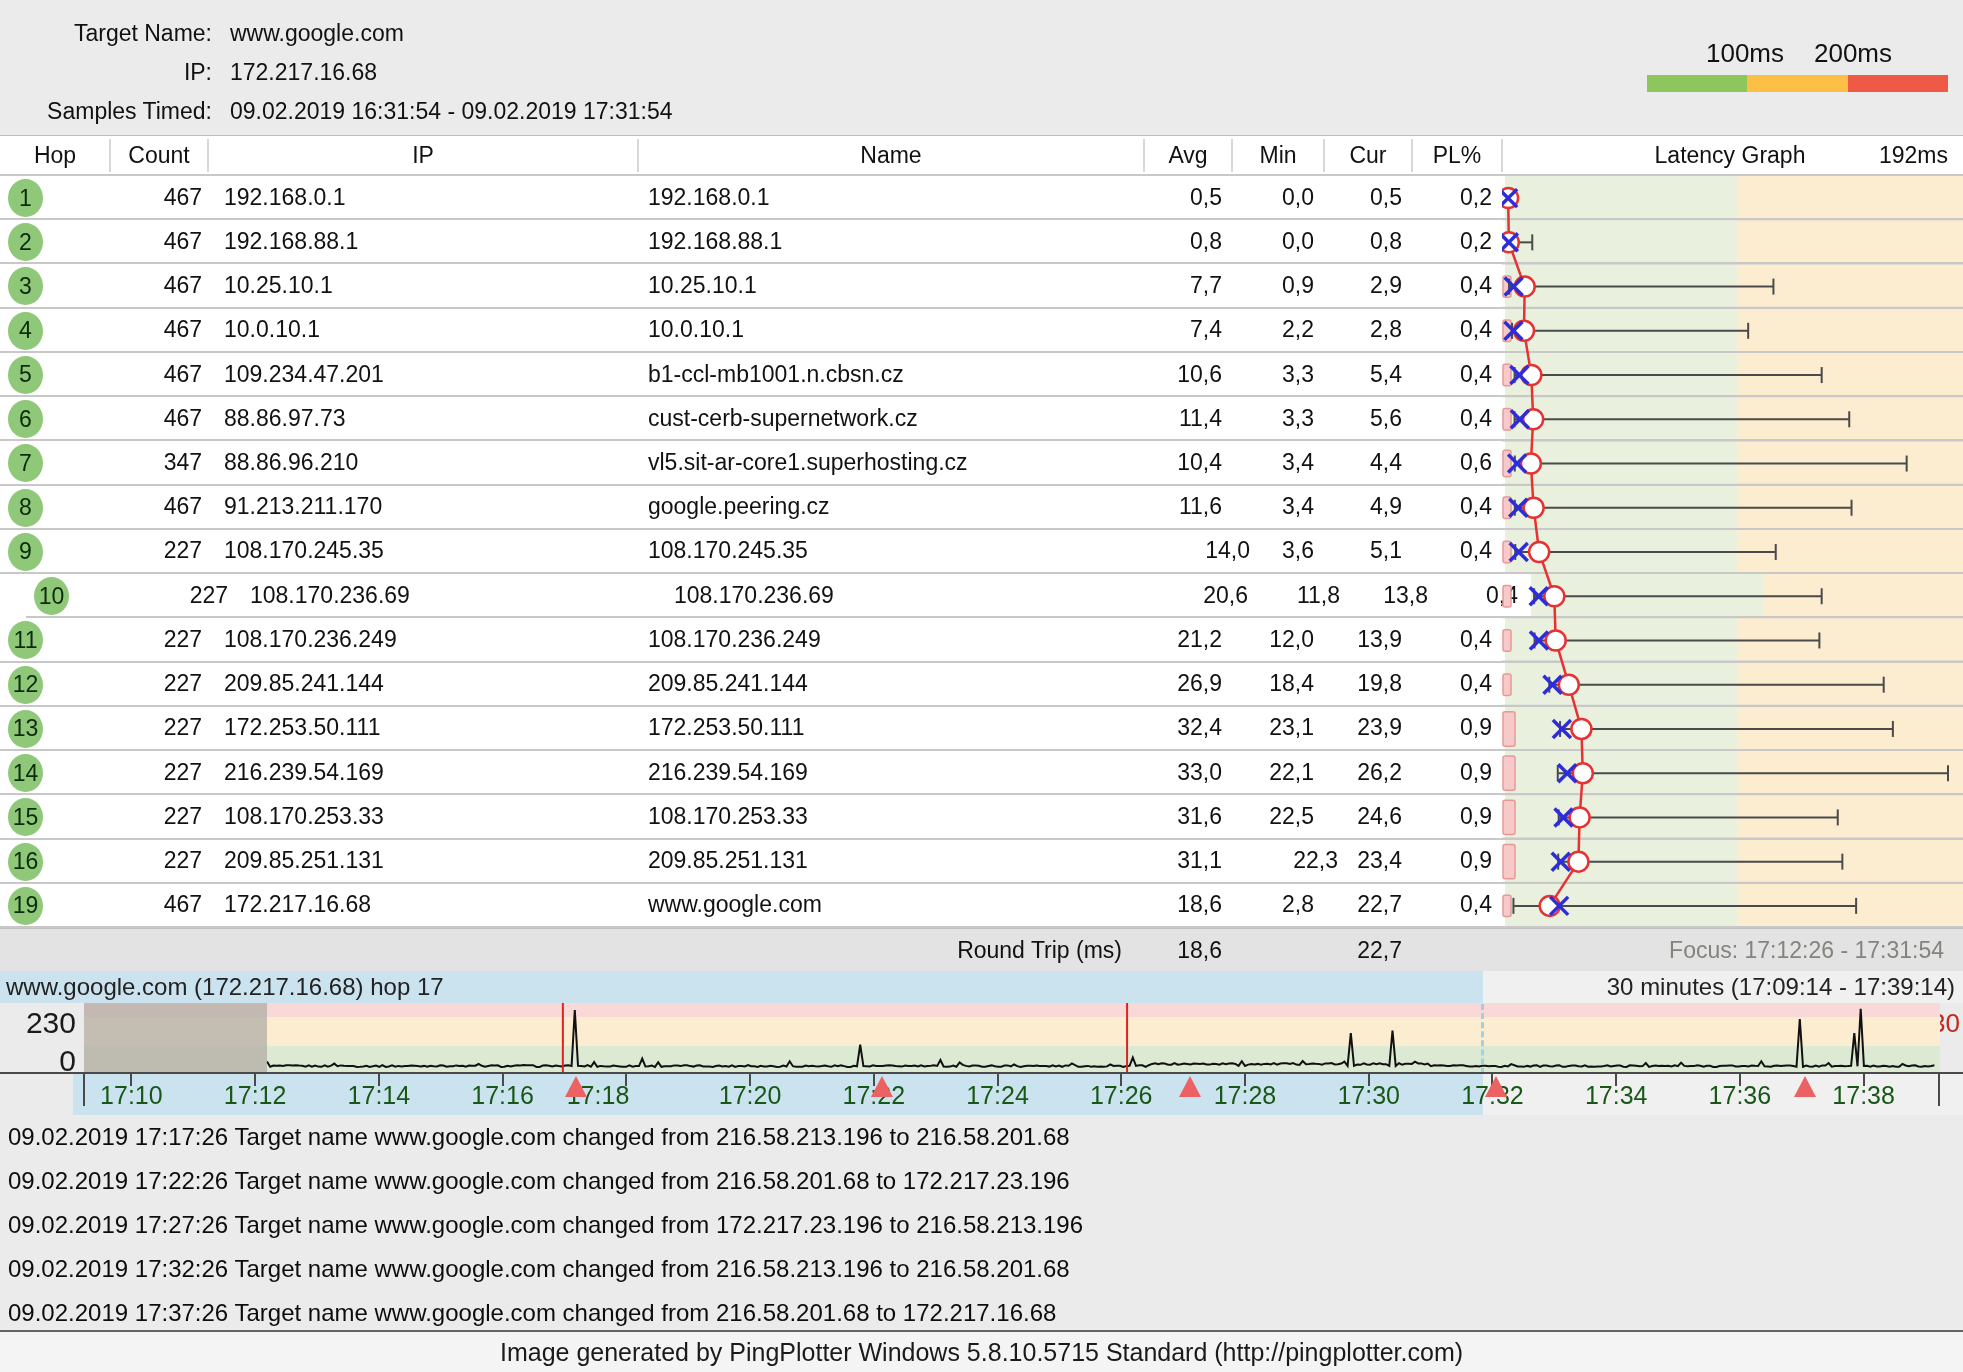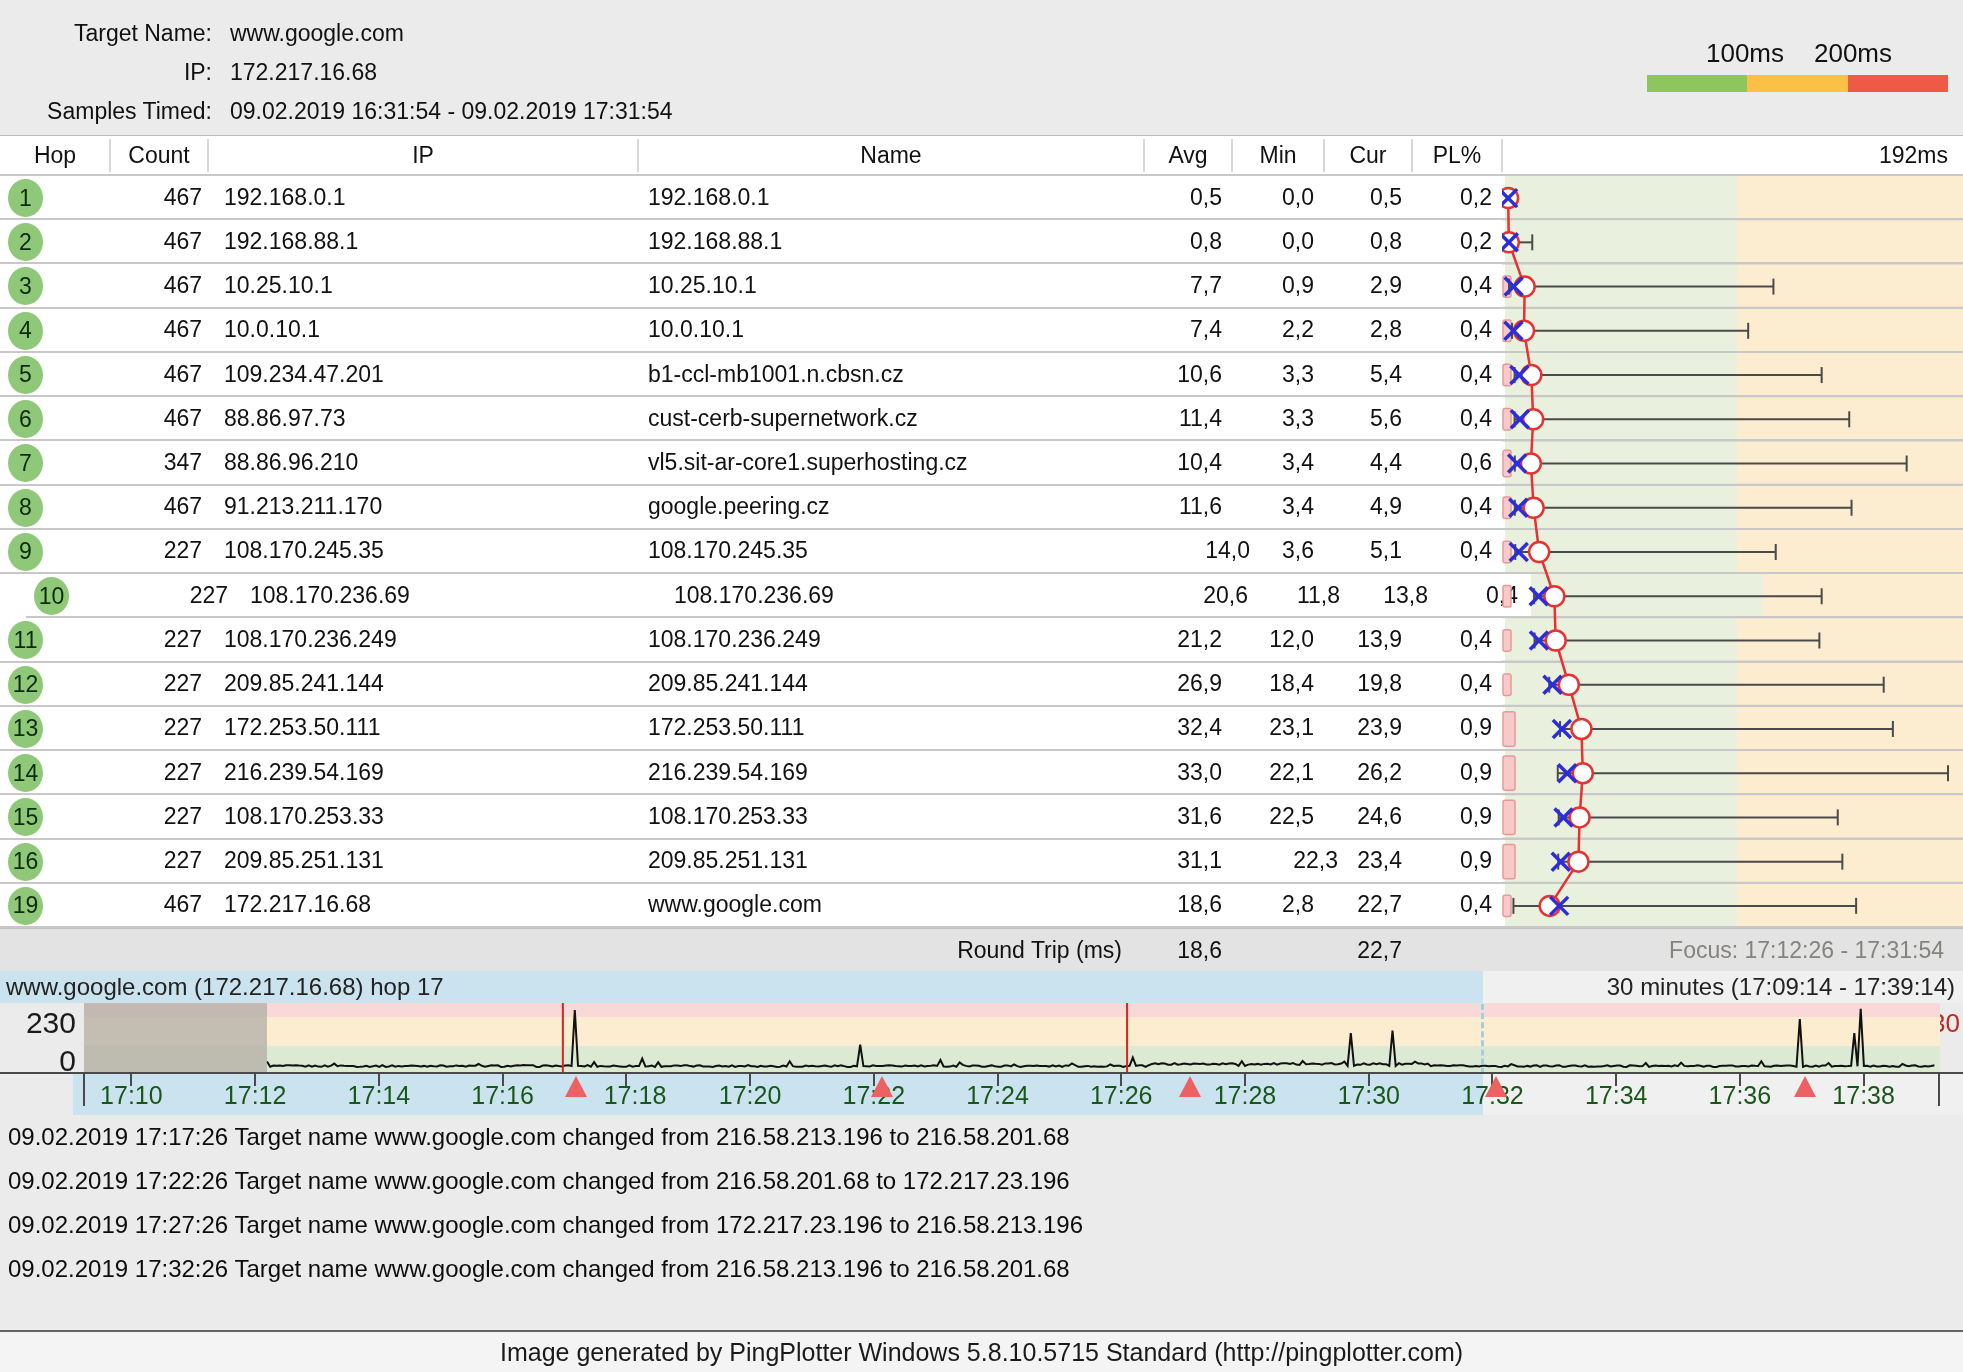--- a/index.html
+++ b/index.html
@@ -83,20 +83,21 @@
   <div id="table">
     <div id="thead">
       <div class="hcell" style="left:0;width:110px;justify-content:center">Hop</div>
       <div class="hcell" style="left:110px;width:98px;justify-content:center">Count</div>
       <div class="hcell" style="left:208px;width:430px;justify-content:center">IP</div>
       <div class="hcell" style="left:638px;width:506px;justify-content:center">Name</div>
       <div class="hcell" style="left:1144px;width:88px;justify-content:center">Avg</div>
       <div class="hcell" style="left:1232px;width:92px;justify-content:center">Min</div>
       <div class="hcell" style="left:1324px;width:88px;justify-content:center">Cur</div>
       <div class="hcell" style="left:1412px;width:90px;justify-content:center">PL%</div>
+      <div class="hcell" style="left:1502px;width:456px;justify-content:center">Latency Graph</div>
       <div class="hcell" style="left:1502px;width:446px;justify-content:flex-end">192ms</div>
       <div class="hsep" style="left:109px"></div>
       <div class="hsep" style="left:207px"></div>
       <div class="hsep" style="left:637px"></div>
       <div class="hsep" style="left:1143px"></div>
       <div class="hsep" style="left:1231px"></div>
       <div class="hsep" style="left:1323px"></div>
       <div class="hsep" style="left:1411px"></div>
       <div class="hsep" style="left:1501px"></div>
     </div>
@@ -464,21 +465,21 @@
     <div id="axis-gray"></div>
   <div class="tick" style="left: 130.4px;"></div>
       <div class="tlabel" style="left: 131.4px;">17:10</div>
       <div class="tick" style="left: 254.13px;"></div>
       <div class="tlabel" style="left: 255.13px;">17:12</div>
       <div class="tick" style="left: 377.86px;"></div>
       <div class="tlabel" style="left: 378.86px;">17:14</div>
       <div class="tick" style="left: 501.59px;"></div>
       <div class="tlabel" style="left: 502.59px;">17:16</div>
       <div class="tick" style="left: 625.32px;"></div>
-      <div class="tlabel" style="left: 635px;">17:18</div>
+      <div class="tlabel" style="left: 598px;">17:18</div>
       <div class="tick" style="left: 749.05px;"></div>
       <div class="tlabel" style="left: 750.05px;">17:20</div>
       <div class="tick" style="left: 872.78px;"></div>
       <div class="tlabel" style="left: 873.78px;">17:22</div>
       <div class="tick" style="left: 996.51px;"></div>
       <div class="tlabel" style="left: 997.51px;">17:24</div>
       <div class="tick" style="left: 1120.24px;"></div>
       <div class="tlabel" style="left: 1121.24px;">17:26</div>
       <div class="tick" style="left: 1243.97px;"></div>
       <div class="tlabel" style="left: 1244.97px;">17:28</div>
@@ -499,16 +500,17 @@
       <div class="tri" style="left: 1179.18px;"></div>
       <div class="tri" style="left: 1485.42px;"></div>
       <div class="tri" style="left: 1793.51px;"></div>
     </div>
 
   <div id="events">
       <div class="evline">09.02.2019 17:17:26 Target name www.google.com changed from 216.58.213.196 to 216.58.201.68</div>
       <div class="evline">09.02.2019 17:22:26 Target name www.google.com changed from 216.58.201.68 to 172.217.23.196</div>
       <div class="evline">09.02.2019 17:27:26 Target name www.google.com changed from 172.217.23.196 to 216.58.213.196</div>
       <div class="evline">09.02.2019 17:32:26 Target name www.google.com changed from 216.58.213.196 to 216.58.201.68</div>
+      <div class="evline">09.02.2019 17:37:26 Target name www.google.com changed from 216.58.201.68 to 172.217.16.68</div>
     </div>
 
   <div id="footer">Image generated by PingPlotter Windows 5.8.10.5715 Standard (http://pingplotter.com)</div>
 </div>
 
 </body></html>

